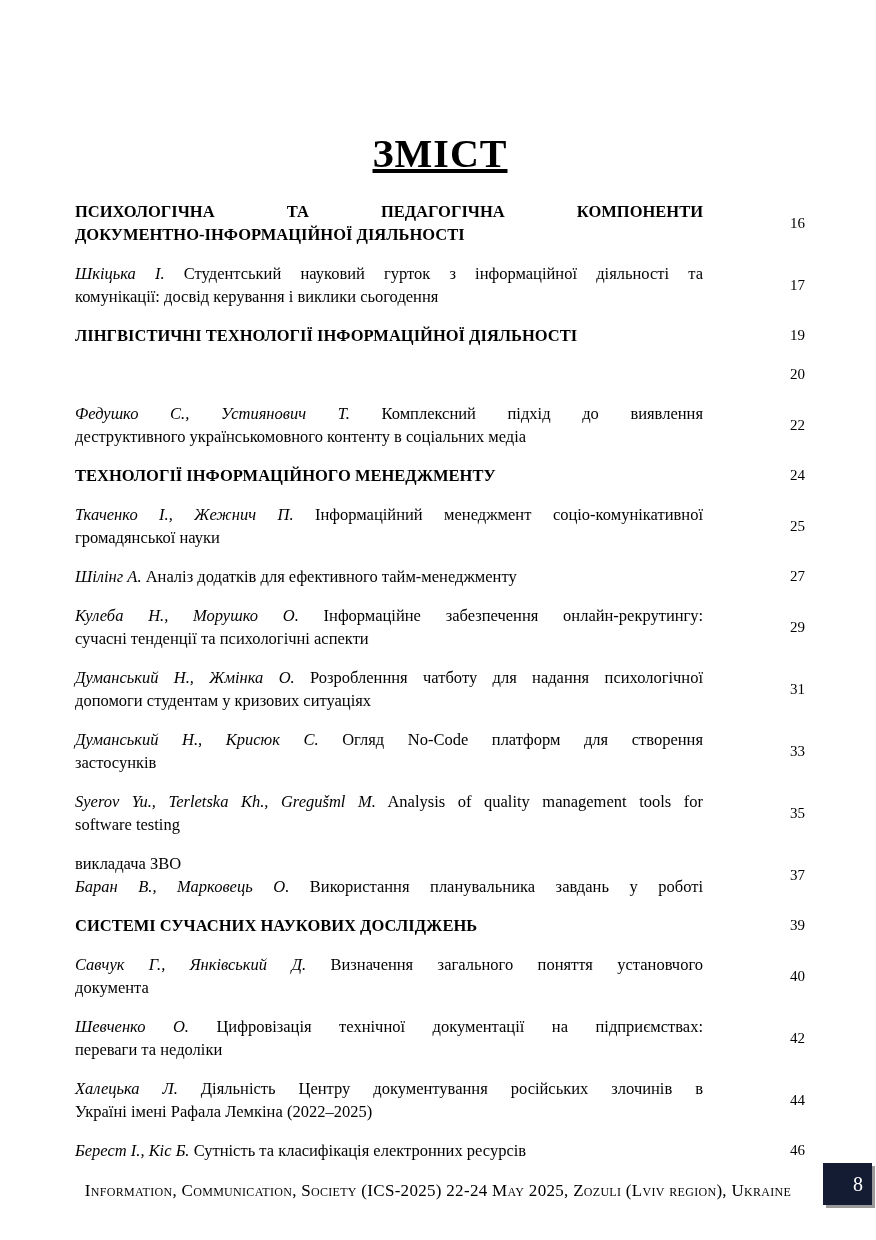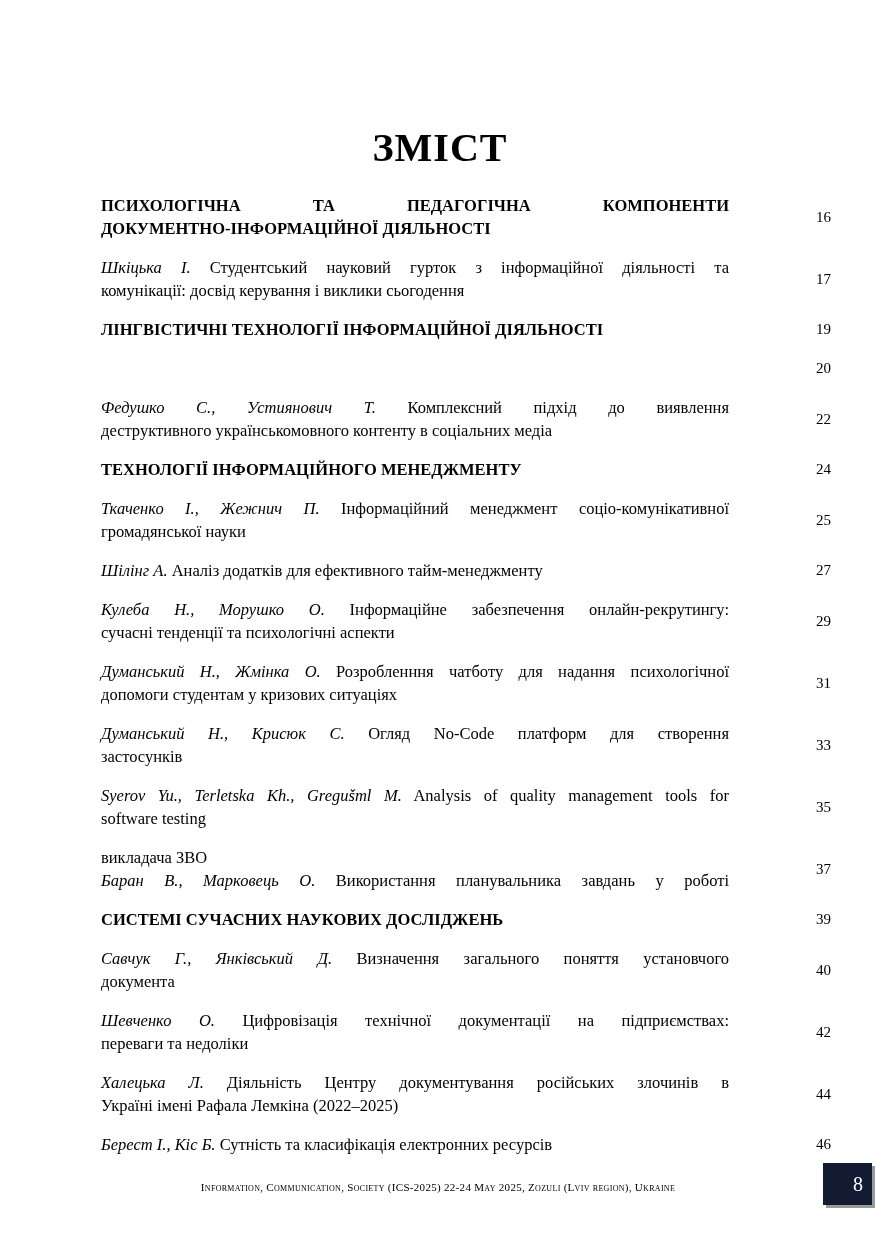--- a/index.html
+++ b/index.html
@@ -7,31 +7,32 @@
     width: 876px;
     height: 1240px;
     position: relative;
     background: #ffffff;
     color: #000000;
     font-family: "Liberation Serif", serif;
     overflow: hidden;
   }
   .page-title {
     padding-top: 120px;
-    margin: 4px 0 22px 0;
+    margin: 10px 0 22px 0;
     width: 730px;
     margin-left: 75px;
     text-align: center;
     font-size: 40px;
     line-height: 48px;
     font-weight: bold;
     letter-spacing: 1px;
+    text-decoration: underline;
   }
   .toc {
-    margin-left: 101px;
+    margin-left: 75px;
     width: 730px;
   }
   .toc-row {
     display: flex;
     align-items: center;
     margin-bottom: 16px;
   }
   .entry-text {
     width: 628px;
     font-size: 16.5px;
@@ -56,21 +57,21 @@
     font-size: 15px;
     line-height: 23px;
   }
   .footer-line {
     position: absolute;
     top: 1181px;
     left: 0;
     width: 100%;
     text-align: center;
     font-variant: small-caps;
-    font-size: 11px;
+    font-size: 17px;
     letter-spacing: 0.3px;
   }
   .page-badge {
     position: absolute;
     left: 823px;
     top: 1163px;
     width: 49px;
     height: 42px;
     box-sizing: border-box;
     background: #141c33;

